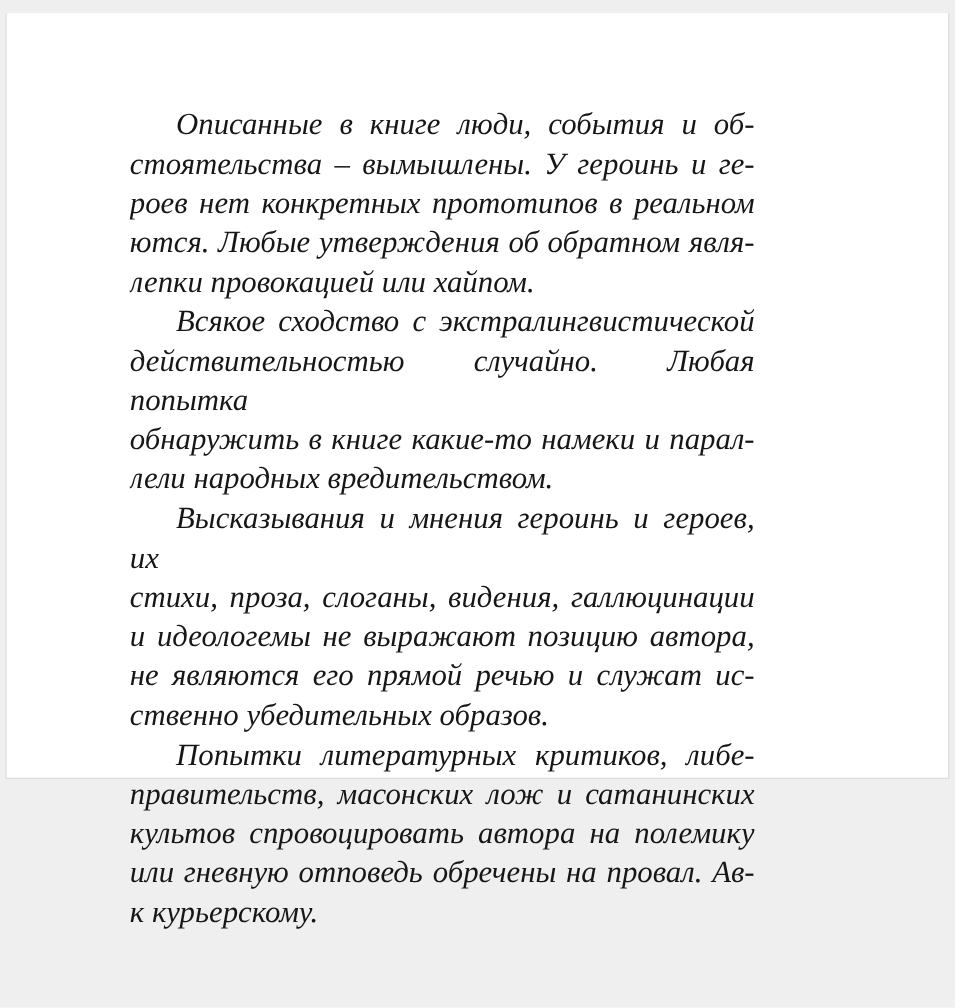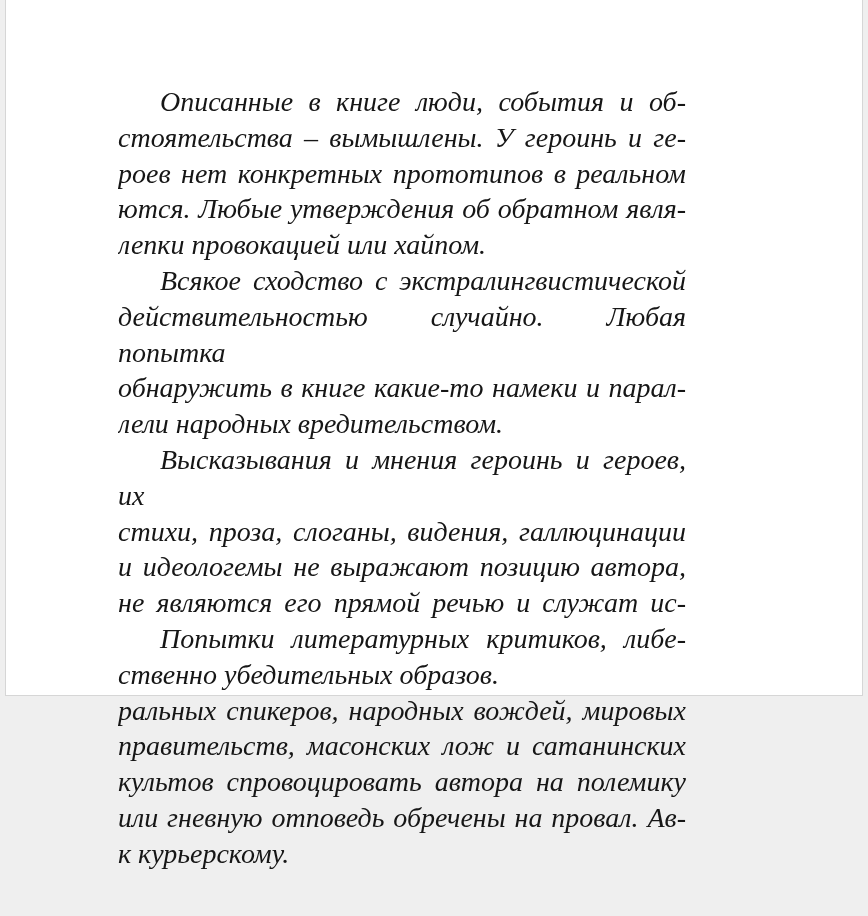--- a/index.html
+++ b/index.html
@@ -15,21 +15,21 @@
     overflow: hidden;
   }
   body {
     position: relative;
     background: var(--outer-bg);
     font-family: "Liberation Serif", "DejaVu Serif", serif;
   }
   .page {
     position: absolute;
     left: 5px;
-    top: 0;
+    top: 12px;
     width: 858px;
     height: 696px;
     background: var(--page-bg);
     border-left: 1px solid var(--border-color);
     border-right: 1px solid var(--border-color);
     border-bottom: 1px solid var(--border-color);
     text-decoration: underline;
   }
   .text-block {
     position: absolute;
@@ -66,21 +66,20 @@
       <div class="line">ются. Любые утверждения об обратном явля-</div>
       <div class="line last">лепки провокацией или хайпом.</div>
       <div class="line first">Всякое сходство с экстралингвистической</div>
       <div class="line">действительностью случайно. Любая попытка</div>
       <div class="line">обнаружить в книге какие-то намеки и парал-</div>
       <div class="line last">лели народных вредительством.</div>
       <div class="line first">Высказывания и мнения героинь и героев, их</div>
       <div class="line">стихи, проза, слоганы, видения, галлюцинации</div>
       <div class="line">и идеологемы не выражают позицию автора,</div>
       <div class="line">не являются его прямой речью и служат ис-</div>
+      <div class="line last">ственно убедительных образов.</div>
       <div class="line first">Попытки литературных критиков, либе-</div>
-      <div class="line last">ственно убедительных образов.</div>
-      <div class="line">ральных спикеров, народных вождей, мировых</div>
       <div class="line">правительств, масонских лож и сатанинских</div>
       <div class="line">культов спровоцировать автора на полемику</div>
       <div class="line">или гневную отповедь обречены на провал. Ав-</div>
       <div class="line last">к курьерскому.</div>
     </div>
 </div>
 
 </body></html>

